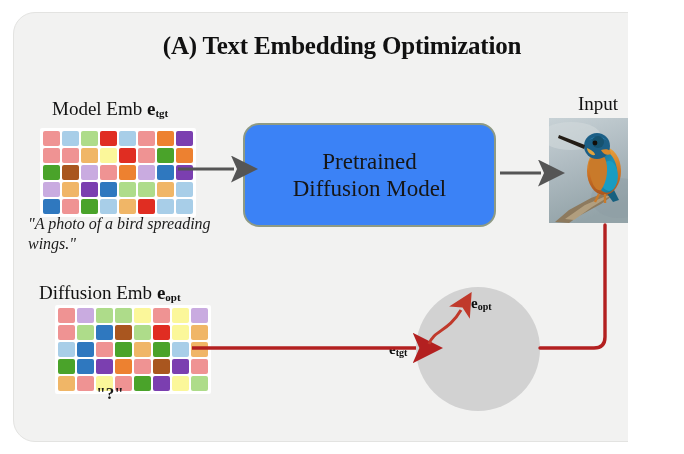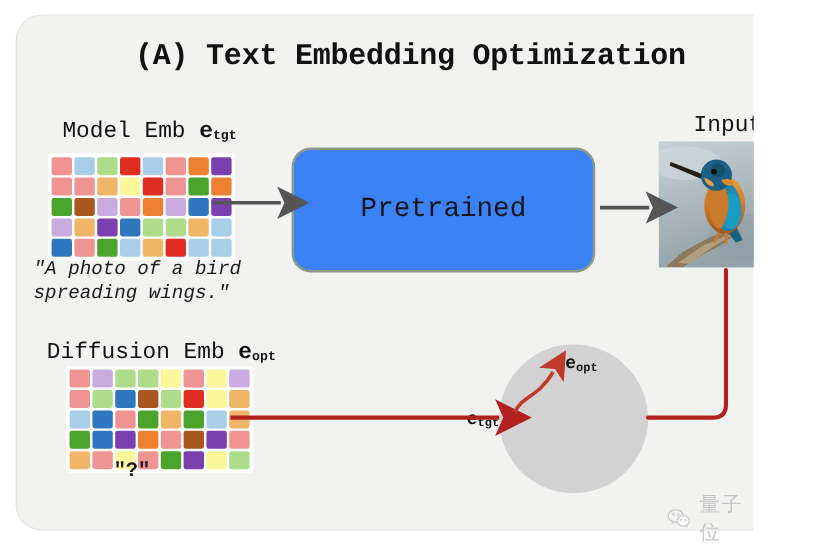--- a/index.html
+++ b/index.html
@@ -5,21 +5,21 @@
   html, body {
     margin: 0;
     padding: 0;
     background: #ffffff;
   }
   #figure {
     position: relative;
     width: 628px;
     height: 454px;
     background: #ffffff;
-    font-family: Liberation Mono, monospace;
+    font-family: Liberation Serif, serif;
     overflow: hidden;
   }
   #panel {
     position: absolute;
     left: 13px;
     top: 12px;
     width: 658px;
     height: 430px;
     background: #f2f2f1;
     border: 1px solid #e3e3e1;
@@ -216,20 +216,21 @@
       <div class="cell" style="background: rgb(224, 45, 34);"></div>
       <div class="cell" style="background: rgb(168, 206, 232);"></div>
       <div class="cell" style="background: rgb(168, 206, 232);"></div>
     </div>
 
   <div class="caption" id="caption-target">"A photo of a bird spreading wings."</div>
 
   <div id="model-box">
     <div id="model-text">
       <span>Pretrained</span><br>
+      <span>Diffusion Model</span>
     </div>
   </div>
 
   <div class="hdr" id="label-input">Input</div>
 
   <div id="input-image">
     <svg width="88" height="105" viewBox="0 0 88 105">
       <defs>
         <linearGradient id="bgGrad" x1="0" y1="0" x2="0.3" y2="1">
           <stop offset="0%" stop-color="#c8d2d6"></stop>
@@ -353,27 +354,14 @@
 
     <line x1="500" y1="173" x2="541" y2="173" stroke="#555555" stroke-width="3" marker-end="url(#grayArrow)"></line>
 
     <path d="M605 225 L605 337 Q605 348 594 348 L540 348" stroke="#b32020" stroke-width="3.4" fill="none" stroke-linecap="round"></path>
 
     <line x1="416" y1="348" x2="192" y2="348" stroke="#b32020" stroke-width="3.4" marker-end="url(#redArrow)" transform="rotate(180 304 348)"></line>
 
     <path d="M429 344 C434 330 448 332 461 310" stroke="#c0392b" stroke-width="3" fill="none" marker-end="url(#redArrowSm)"></path>
   </svg>
 
-  <div id="watermark">
-    <svg width="24" height="20" viewBox="0 0 24 20">
-      <ellipse cx="8.5" cy="7.5" rx="7.5" ry="6.3" fill="none" stroke="#a8a8a8" stroke-width="1.3"></ellipse>
-      <path d="M5 13 L3.5 16.5 L7 14.6 Z" fill="#a8a8a8"></path>
-      <circle cx="6" cy="6" r="1.1" fill="#a8a8a8"></circle>
-      <circle cx="11" cy="6" r="1.1" fill="#a8a8a8"></circle>
-      <ellipse cx="16" cy="12.5" rx="6.2" ry="5.2" fill="#ffffff" stroke="#a8a8a8" stroke-width="1.3"></ellipse>
-      <path d="M19.5 16.5 L21 19.2 L17.8 17.6 Z" fill="#a8a8a8"></path>
-      <circle cx="14" cy="11.5" r="0.95" fill="#a8a8a8"></circle>
-      <circle cx="18.2" cy="11.5" r="0.95" fill="#a8a8a8"></circle>
-    </svg>
-    <span id="watermark-text">量子位</span>
-  </div>
 
 </div>
 
 </body></html>

